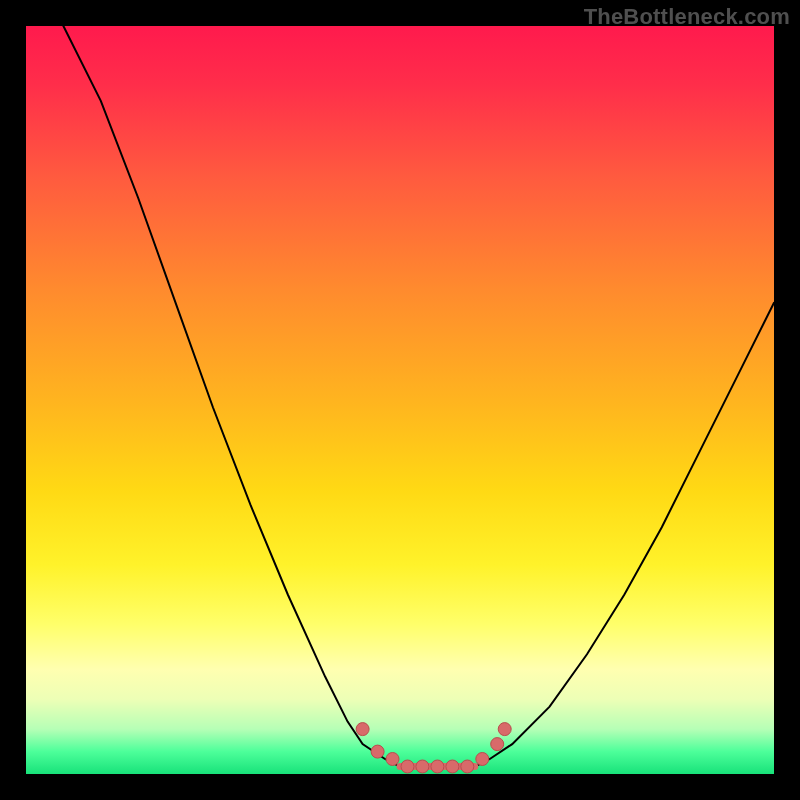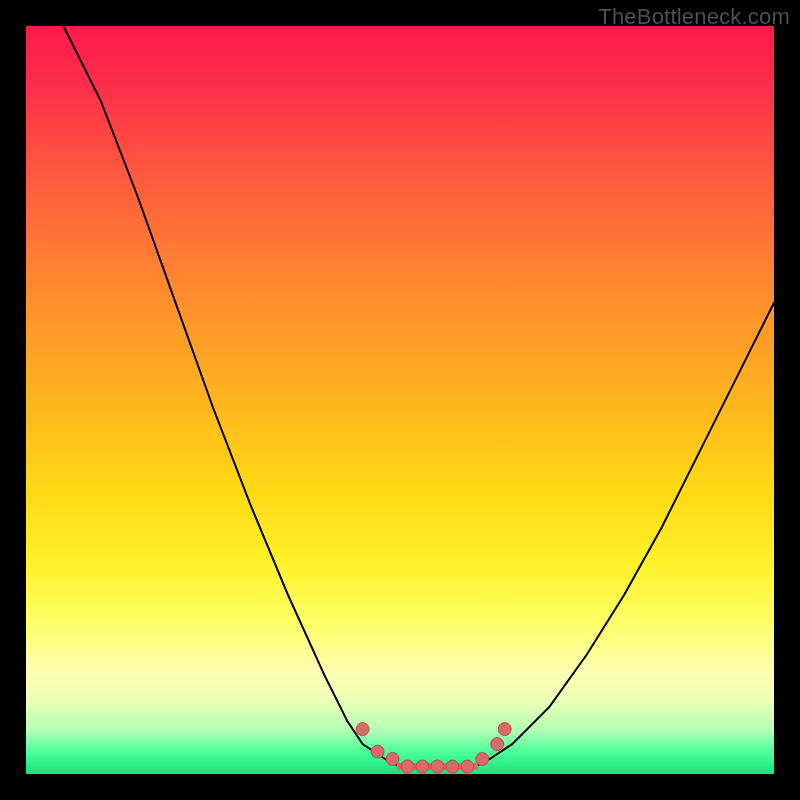--- a/index.html
+++ b/index.html
@@ -44,21 +44,21 @@
       #4dff9a 97%,
       #18e27a 100%
     );
   }
   .watermark {
     position: absolute;
     top: 4px;
     right: 10px;
     color: #4f4f4f;
     font-size: 22px;
-    font-weight: 400;
+    font-weight: 700;
     letter-spacing: 0.2px;
     z-index: 10;
     user-select: none;
   }
   svg.curves {
     position: absolute;
     inset: 0;
     width: 100%;
     height: 100%;
   }

